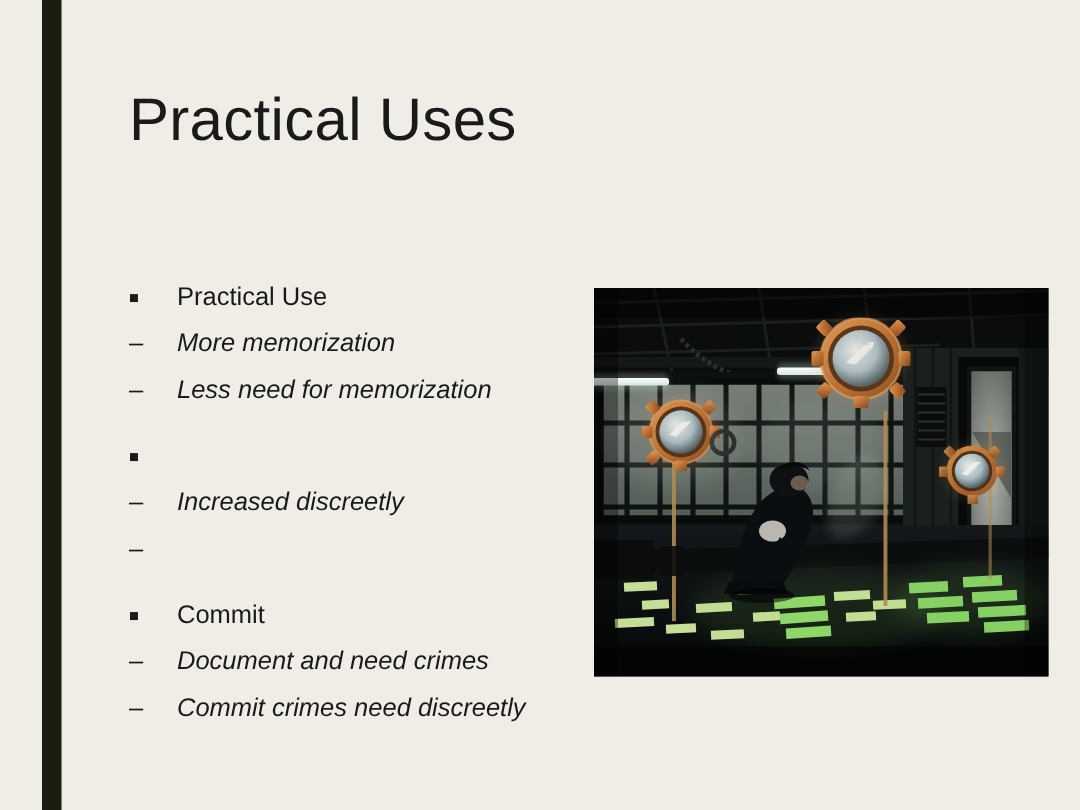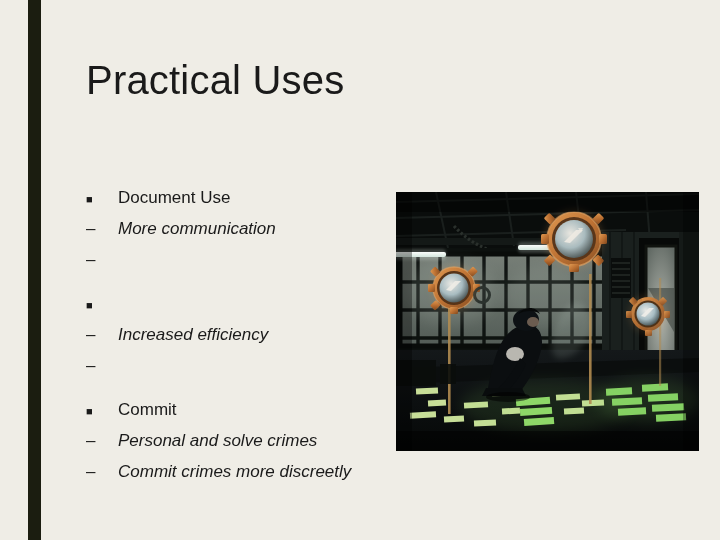--- a/index.html
+++ b/index.html
@@ -106,58 +106,59 @@
 <div id="slide">
 
   <div id="accent-bar"></div>
 
   <div id="slide-title">Practical Uses</div>
 
   <div id="bullet-list">
 
     <div class="bullet-row lvl1 first">
       <span class="bullet-mark">■</span>
-      <span class="bullet-text">Document Use</span>
-    </div>
-
-    <div class="bullet-row lvl2">
-      <span class="bullet-mark">–</span>
-      <span class="bullet-text">More communication</span>
-    </div>
-
-    <div class="bullet-row lvl2">
-      <span class="bullet-mark">–</span>
+      <span class="bullet-text">Practical Use</span>
+    </div>
+
+    <div class="bullet-row lvl2">
+      <span class="bullet-mark">–</span>
+      <span class="bullet-text">More memorization</span>
+    </div>
+
+    <div class="bullet-row lvl2">
+      <span class="bullet-mark">–</span>
+      <span class="bullet-text">Less need for memorization</span>
     </div>
 
     <div class="bullet-row lvl1 group-start">
       <span class="bullet-mark">■</span>
     </div>
 
     <div class="bullet-row lvl2">
       <span class="bullet-mark">–</span>
-      <span class="bullet-text">Increased efficiency</span>
+      <span class="bullet-text">Increased discreetly</span>
     </div>
 
     <div class="bullet-row lvl2">
       <span class="bullet-mark">–</span>
     </div>
 
     <div class="bullet-row lvl1 group-start">
       <span class="bullet-mark">■</span>
       <span class="bullet-text">Commit</span>
     </div>
 
     <div class="bullet-row lvl2">
       <span class="bullet-mark">–</span>
-      <span class="bullet-text">Personal and solve crimes</span>
-    </div>
-
-    <div class="bullet-row lvl2">
-      <span class="bullet-mark">–</span>
-      <span class="bullet-text">Commit crimes more discreetly</span>
+      <span class="bullet-text">Document and need crimes</span>
+    </div>
+
+    <div class="bullet-row lvl2">
+      <span class="bullet-mark">–</span>
+      <span class="bullet-text">Commit crimes need discreetly</span>
     </div>
 
   </div>
 
   <div id="slide-picture">
     <svg width="303" height="259" viewBox="0 0 303 259" xmlns="http://www.w3.org/2000/svg">
       <defs>
         <linearGradient id="wallGrad" x1="0" y1="0" x2="0" y2="1">
           <stop offset="0%" stop-color="#171c1a"></stop>
           <stop offset="100%" stop-color="#0a0c0b"></stop>

